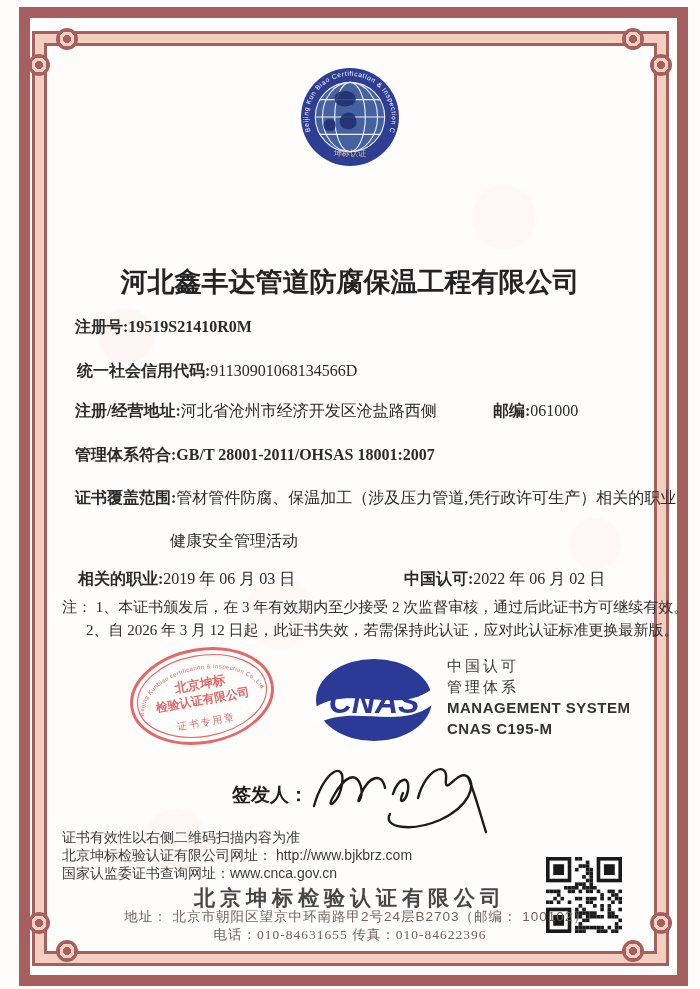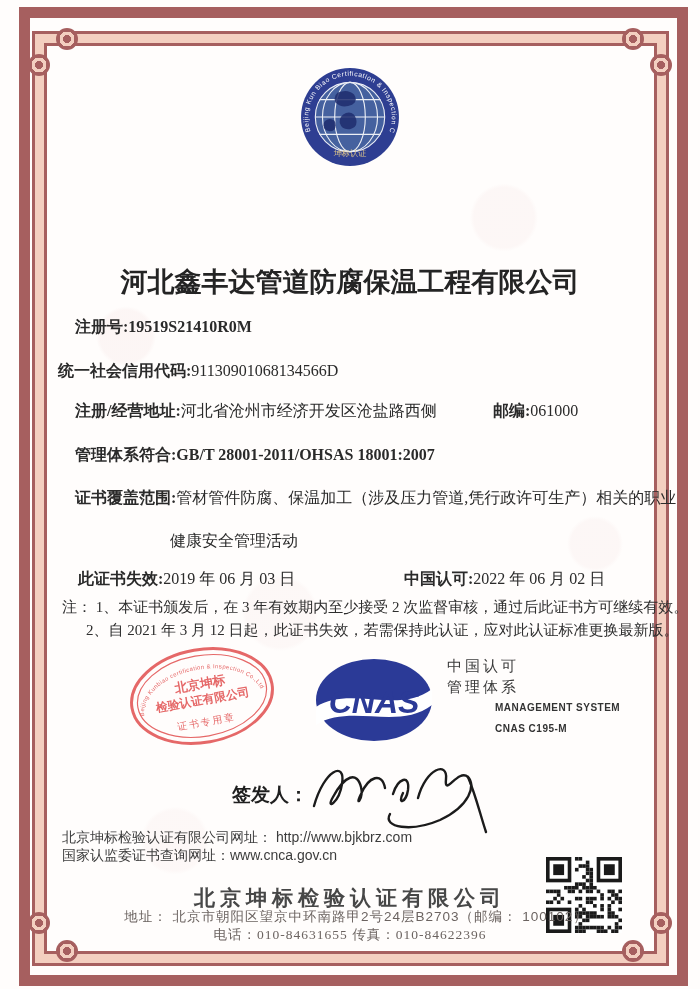--- a/index.html
+++ b/index.html
@@ -34,21 +34,21 @@
   
   .abs { position:absolute; }
   .center { left:0; width:100%; text-align:center; }
   .cert-title { top:211px; font-size:37px; font-weight:900; letter-spacing:2px; color:#1b1b1b; }
   .company    { top:264px; font-size:27px; font-weight:700; color:#242424; }
   .row { font-size:16px; color:#2a2a2a; white-space:nowrap; }
   .row .lbl { font-weight:700; }
   .bold-val { font-weight:700; }
   .notes { font-size:15px; color:#2e2e2e; }
   .cnas-cn  { font-size:15px; letter-spacing:3px; color:#3a3a3a; font-family:"Liberation Sans",sans-serif; }
-  .cnas-en  { font-size:10px; font-weight:700; color:#333; font-family:"Liberation Sans",sans-serif; letter-spacing:.5px;margin-left:48px; }
+  .cnas-en  { font-size:15px; font-weight:700; color:#333; font-family:"Liberation Sans",sans-serif; letter-spacing:.5px; }
   .signer { font-size:19px; font-weight:700; color:#1f1f1f; }
   .info-line { font-size:14px; color:#3c3c3c; font-family:"Liberation Sans",sans-serif; line-height:18px; }
   .foot-co   { top:884px; font-size:21px; font-weight:700; letter-spacing:5px; color:#474747; font-family:"Liberation Sans",sans-serif; }
   .foot-addr { top:908px; font-size:13.5px; color:#6b6360; letter-spacing:1px; font-family:"Liberation Sans",sans-serif;padding-left:12px; }
   .foot-tel  { top:926px; font-size:13.5px; color:#6b6360; letter-spacing:1px; font-family:Liberation Serif, serif; }
   .seal-rot { transform:rotate(-10deg); }
 </style>
 </head>
 <body>
 
@@ -88,47 +88,47 @@
       <textPath href="#arcT" startOffset="2">Beijing Kun Biao Certification &amp; Inspection Co.,Ltd</textPath>
     </text>
     <text x="50" y="88" text-anchor="middle" font-size="8" fill="#d8c089">坤标认证</text>
   </svg>
 
   <div class="abs center company">河北鑫丰达管道防腐保温工程有限公司</div>
 
   <div class="abs row" style="left:75px;top:317px">
     <span class="lbl">注册号:</span><span class="bold-val">19519S21410R0M</span>
   </div>
-  <div class="abs row" style="left:58px;top:361px">
+  <div class="abs row" style="left:77px;top:361px">
     <span class="lbl">统一社会信用代码:</span><span>91130901068134566D</span>
   </div>
   <div class="abs row" style="left:75px;top:401px">
     <span class="lbl">注册/经营地址:</span><span>河北省沧州市经济开发区沧盐路西侧</span>
   </div>
   <div class="abs row" style="left:493px;top:401px">
     <span class="lbl">邮编:</span><span>061000</span>
   </div>
   <div class="abs row" style="left:75px;top:445px">
     <span class="lbl">管理体系符合:</span><span class="bold-val">GB/T 28001-2011/OHSAS 18001:2007</span>
   </div>
   <div class="abs row" style="left:75px;top:488px">
     <span class="lbl">证书覆盖范围:</span><span>管材管件防腐、保温加工（涉及压力管道,凭行政许可生产）相关的职业</span>
   </div>
   <div class="abs row" style="left:170px;top:531px">
     <span>健康安全管理活动</span>
   </div>
   <div class="abs row" style="left:78px;top:569px">
-    <span class="lbl">此证书失效:</span><span>2019 年 06 月 03 日</span>
+    <span class="lbl">相关的职业:</span><span>2019 年 06 月 03 日</span>
   </div>
   <div class="abs row" style="left:404px;top:569px">
     <span class="lbl">中国认可:</span><span>2022 年 06 月 02 日</span>
   </div>
 
   <div class="abs notes" style="left:62px;top:598px">注： 1、本证书颁发后，在 3 年有效期内至少接受 2 次监督审核，通过后此证书方可继续有效。</div>
-  <div class="abs notes" style="left:86px;top:621px">2、自 2021 年 3 月 12 日起，此证书失效，若需保持此认证，应对此认证标准更换最新版。</div>
+  <div class="abs notes" style="left:86px;top:621px">2、自 2026 年 3 月 12 日起，此证书失效，若需保持此认证，应对此认证标准更换最新版。</div>
 
   <svg class="abs seal-rot" style="left:128px;top:646px" width="148" height="100" viewBox="0 0 150 100" opacity="0.88">
     <ellipse cx="75" cy="50" rx="72" ry="47" fill="none" stroke="#e25454" stroke-width="3"></ellipse>
     <ellipse cx="75" cy="50" rx="66" ry="41" fill="none" stroke="#e25454" stroke-width="1.2"></ellipse>
     <defs>
         <path id="sealArc" d="M 14,60 A 61,37 0 1 1 136,60"></path>
       </defs>
     <text font-family="Liberation Sans, sans-serif" font-size="6" fill="#e25454" letter-spacing="0.4">
       <textPath href="#sealArc" startOffset="0">Beijing Kunbiao certification &amp; Inspection Co.,Ltd</textPath>
     </text>
@@ -153,20 +153,21 @@
   <svg class="abs" style="left:300px;top:748px" width="195" height="88" viewBox="0 0 195 88">
     <g fill="none" stroke="#1b1b1b" stroke-width="2.4" stroke-linecap="round">
       <path d="M14,58 C24,22 46,12 42,36 C39,55 25,63 33,49 C45,27 57,23 61,39 C64,51 54,60 61,46 C69,28 82,24 85,40"></path>
       <path d="M93,46 C98,30 110,26 108,42 C106,55 97,57 103,45"></path>
       <path d="M118,50 C126,20 148,13 146,31 C144,50 158,20 168,29 C176,37 170,58 140,72 C112,84 82,80 90,66"></path>
       <path d="M168,29 C176,48 180,66 186,84"></path>
     </g>
   </svg>
 
   <div class="abs" style="left:62px;top:828px">
+    <div class="info-line">证书有效性以右侧二维码扫描内容为准</div>
     <div class="info-line">北京坤标检验认证有限公司网址： http://www.bjkbrz.com</div>
     <div class="info-line">国家认监委证书查询网址：www.cnca.gov.cn</div>
   </div>
 
   <svg class="abs" style="left:546px;top:857px" width="76" height="76" viewBox="0 0 84 84">
     <rect x="0" y="0" width="84" height="84" fill="#ffffff"></rect>
     <g fill="#1a1a1a">
       <rect x="0" y="0" width="28" height="28"></rect>
         <rect x="56" y="0" width="28" height="28"></rect>
         <rect x="0" y="56" width="28" height="28"></rect>

